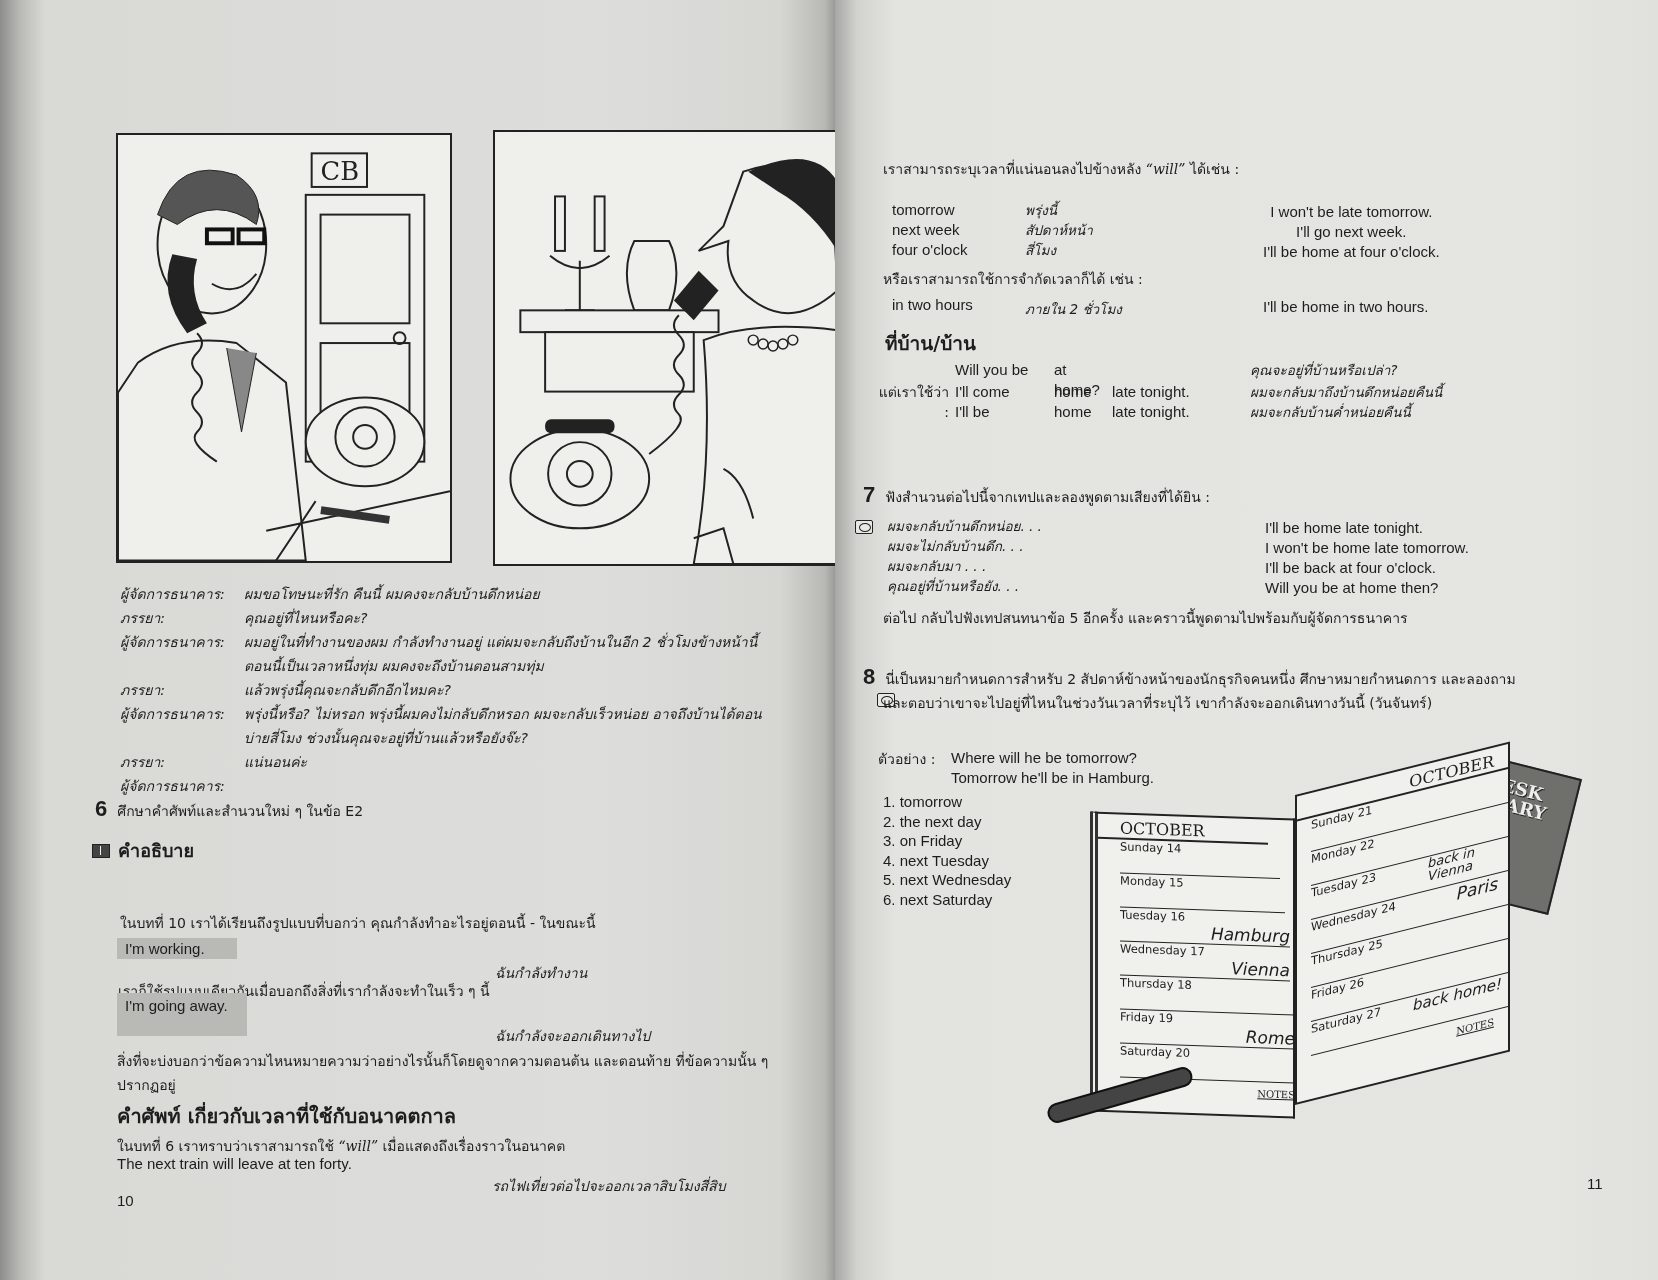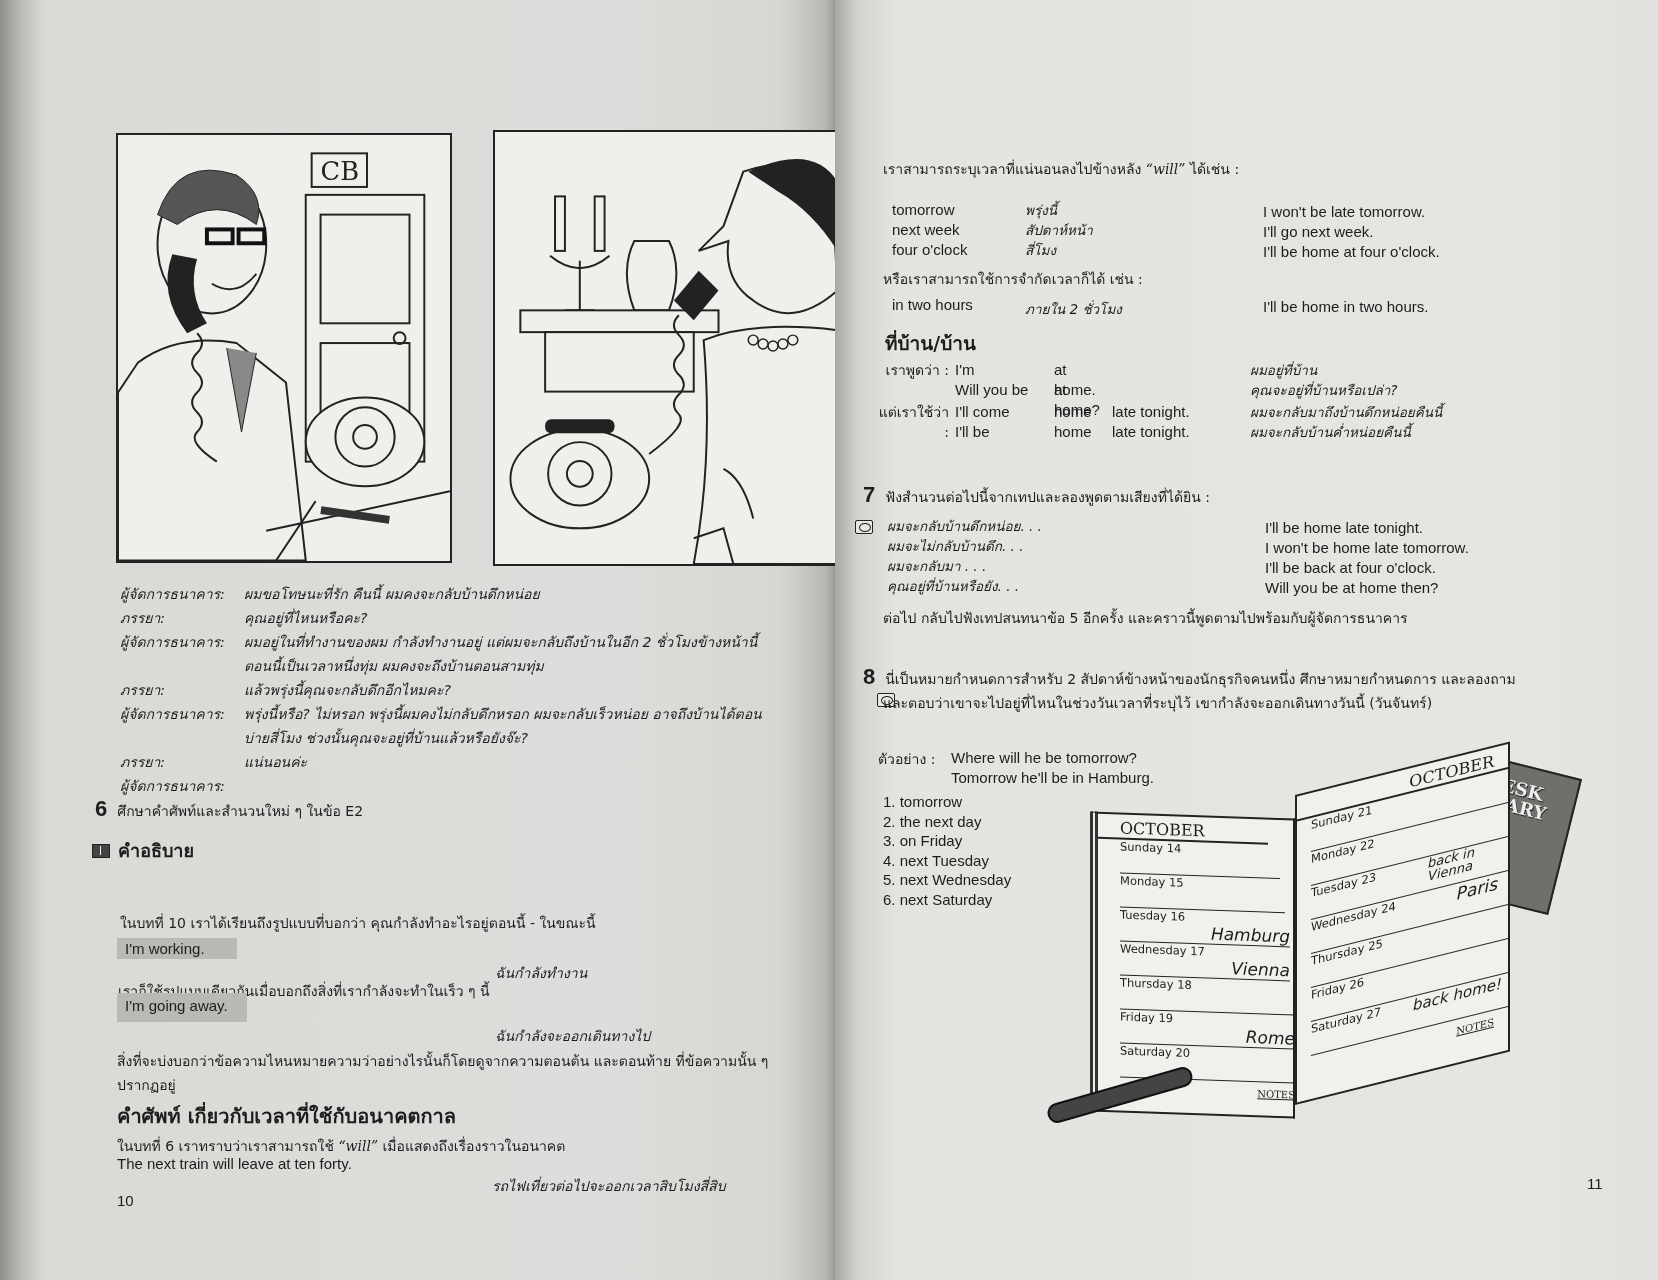--- a/index.html
+++ b/index.html
@@ -190,21 +190,21 @@
       <span class="icon-box icon-book"></span>
       <span class="heading-big" style="font-size:18px;">คำอธิบาย</span>
     </div>
 
     <div class="abs thai" style="left:120px; top:912px; font-size:14px;">ในบทที่ 10 เราได้เรียนถึงรูปแบบที่บอกว่า คุณกำลังทำอะไรอยู่ตอนนี้ - ในขณะนี้</div>
 
     <div class="abs hl" style="left:117px; top:938px; width:120px;">I'm working.</div>
     <div class="abs italic-thai" style="left:495px; top:962px; font-size:14px;">ฉันกำลังทำงาน</div>
     <div class="abs thai" style="left:118px; top:980px; font-size:14px;">เราก็ใช้รูปแบบเดียวกันเมื่อบอกถึงสิ่งที่เรากำลังจะทำในเร็ว ๆ นี้</div>
 
-    <div class="abs hl" style="left:117px; top:993px; width:130px; padding-top:4px; padding-bottom:8px;">I'm going away.</div>
+    <div class="abs hl" style="left:117px; top:993px; width:130px; padding-top:4px; padding-bottom:22px;">I'm going away.</div>
     <div class="abs italic-thai" style="left:495px; top:1025px; font-size:14px;">ฉันกำลังจะออกเดินทางไป</div>
 
     <div class="abs thai" style="left:117px; top:1050px; font-size:14px; width:700px;">สิ่งที่จะบ่งบอกว่าข้อความไหนหมายความว่าอย่างไรนั้นก็โดยดูจากความตอนต้น และตอนท้าย ที่ข้อความนั้น ๆ</div>
     <div class="abs thai" style="left:117px; top:1074px; font-size:14px;">ปรากฏอยู่</div>
 
     <div class="abs heading-big" style="left:117px; top:1100px; font-size:20px;">คำศัพท์ เกี่ยวกับเวลาที่ใช้กับอนาคตกาล</div>
 
     <div class="abs thai" style="left:117px; top:1135px; font-size:14px;">
       <span>ในบทที่ 6 เราทราบว่าเราสามารถใช้ </span><span style="font-style:italic; font-family:'DejaVu Serif', serif;">“will”</span><span> เมื่อแสดงถึงเรื่องราวในอนาคต</span>
     </div>
@@ -223,42 +223,35 @@
     <div class="grid3" style="left:57px; top:200px; width:110px;">
       <div>tomorrow</div>
       <div>next week</div>
       <div>four o'clock</div>
     </div>
     <div class="grid3 italic-thai" style="left:190px; top:200px; font-size:13.5px;">
       <div>พรุ่งนี้</div>
       <div>สัปดาห์หน้า</div>
       <div>สี่โมง</div>
     </div>
-    <div class="grid3" style="left:428px; top:202px;">
+    <div class="grid3" style="left:428px; top:202px;text-align:center;">
       <div>I won't be late tomorrow.</div>
       <div>I'll go next week.</div>
       <div>I'll be home at four o'clock.</div>
     </div>
 
     <div class="abs thai" style="left:48px; top:268px; font-size:14px;">หรือเราสามารถใช้การจำกัดเวลาก็ได้ เช่น :</div>
     <div class="abs en" style="left:57px; top:296px; font-size:15px;">in two hours</div>
     <div class="abs italic-thai" style="left:190px; top:298px; font-size:13.5px;">ภายใน 2 ชั่วโมง</div>
     <div class="abs en" style="left:428px; top:298px; font-size:15px;">I'll be home in two hours.</div>
 
     <div class="abs heading-big" style="left:50px; top:328px; font-size:19px;">ที่บ้าน/บ้าน</div>
 
     
     <div class="abs" style="left:40px; top:360px; width:680px; font-size:15px; line-height:20px;">
-      <div style="display:flex; height:20px;">
-        <span class="thai" style="width:80px; text-align:right; padding-right:6px; font-size:14px;">เราพูดว่า :</span>
-        <span style="width:99px;">I'm</span>
-        <span style="width:58px;">at home.</span>
-        <span style="width:138px;"></span>
-        <span class="italic-thai" style="font-size:13.5px;">ผมอยู่ที่บ้าน</span>
-      </div>
       <div style="display:flex; height:22px;">
         <span class="thai" style="width:80px; text-align:right; padding-right:6px; font-size:14px;"></span>
         <span style="width:99px;">Will you be</span>
         <span style="width:58px;">at home?</span>
         <span style="width:138px;"></span>
         <span class="italic-thai" style="font-size:13.5px;">คุณจะอยู่ที่บ้านหรือเปล่า?</span>
       </div>
       <div style="display:flex; height:20px;">
         <span class="thai" style="width:80px; text-align:right; padding-right:6px; font-size:14px;">แต่เราใช้ว่า :</span>
         <span style="width:99px;">I'll come</span>

